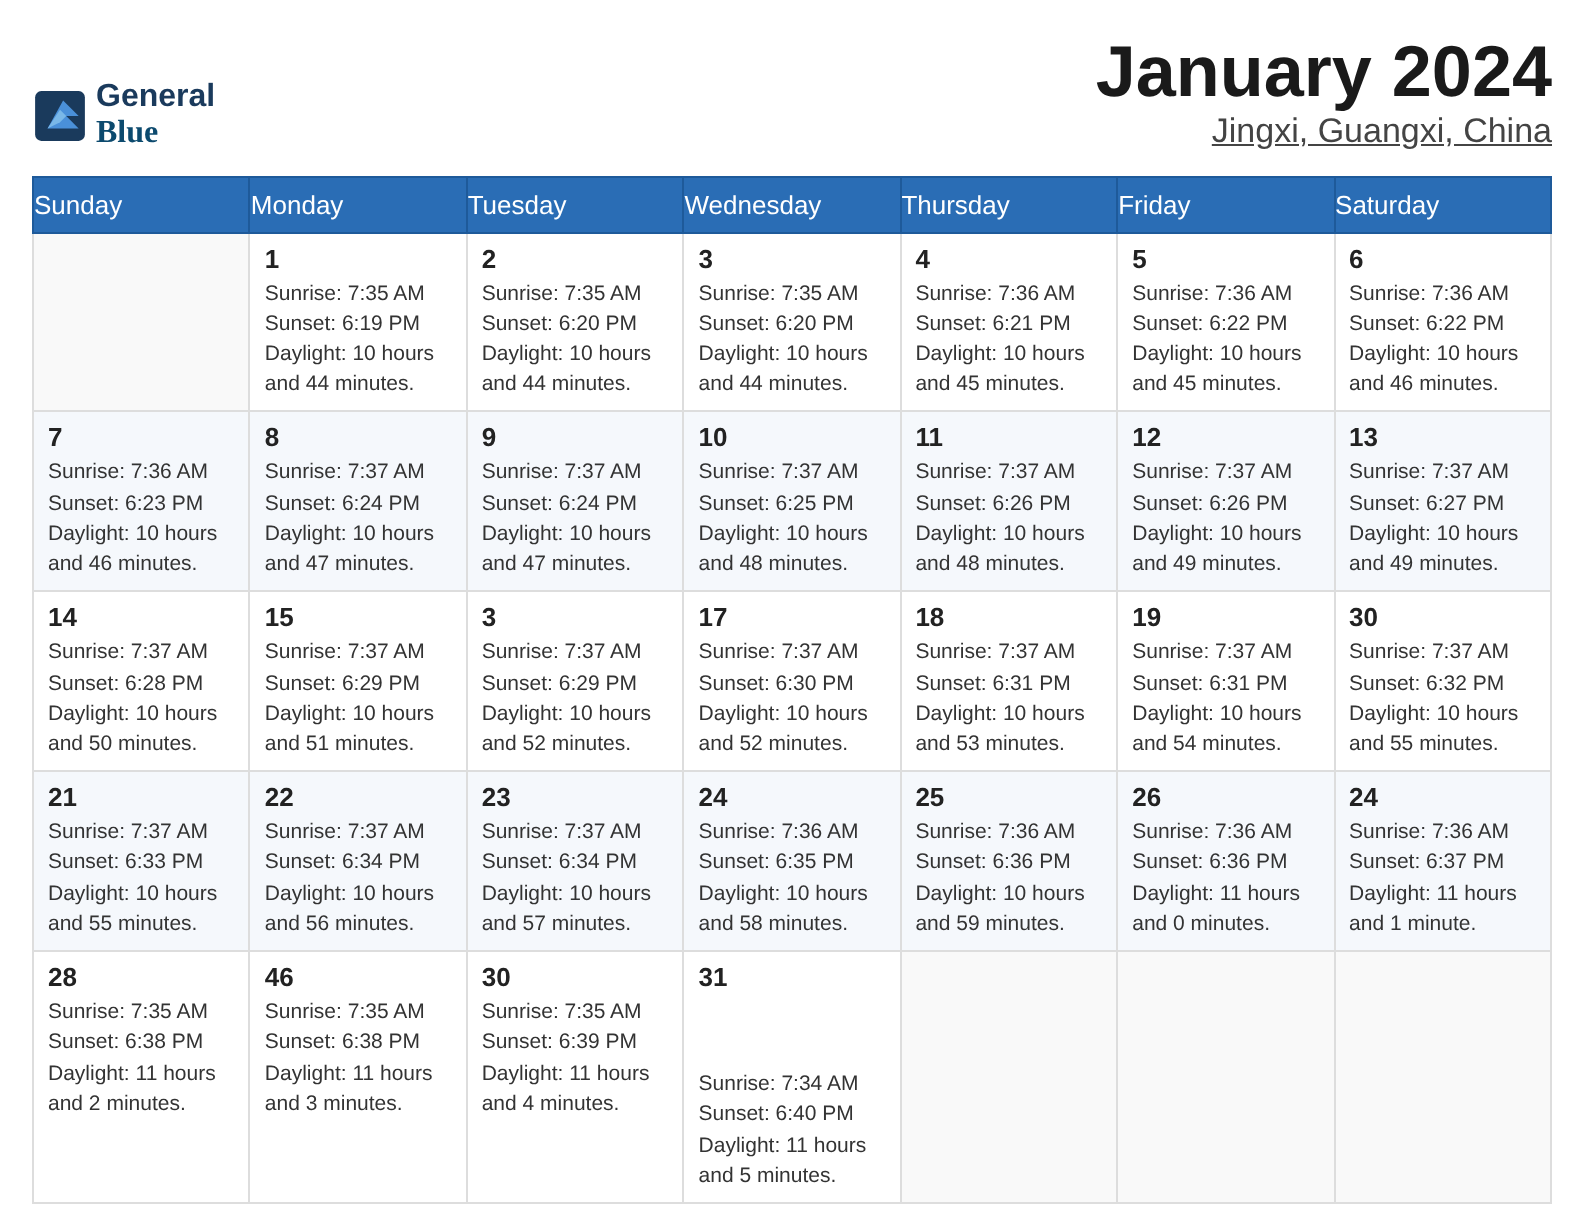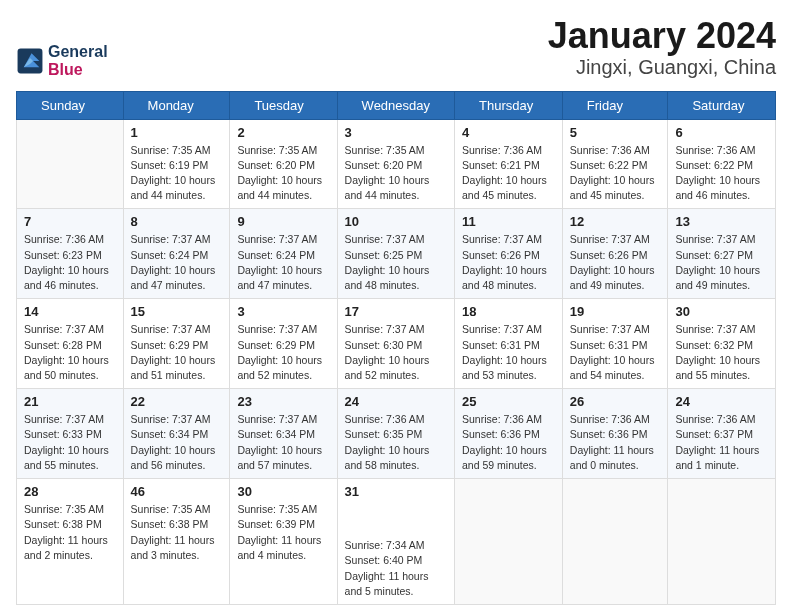--- a/index.html
+++ b/index.html
@@ -28,33 +28,34 @@
     .title-block {
       text-align: right;
     }
     .month-title {
       font-size: 36px;
       font-weight: bold;
       color: #1a1a1a;
       line-height: 1.1;
     }
     .location {
-      font-size: 20px;
+      font-size: 17px;
       color: #444;
+      text-decoration: underline;
     }
     .calendar {
       width: 100%;
       border-collapse: collapse;
       border: 1px solid #ccc;
     }
     .calendar th {
       background: #2a6db5;
       color: #fff;
       text-align: left;
-      padding: 6px 24px;
+      padding: 6px 0;
       font-size: 13px;
       font-weight: normal;
       border: 1px solid #1e5a9a;
     }
     .calendar td {
       vertical-align: top;
       border: 1px solid #ddd;
       padding: 5px 7px;
       width: 14.28%;
       min-height: 80px;
@@ -84,21 +85,21 @@
 
 <div class="header">
   <div class="logo">
     <svg class="logo-icon" viewBox="0 0 36 36">
       <rect x="2" y="2" width="32" height="32" rx="4" fill="#1a3a5c"></rect>
       <polygon points="10,26 20,8 30,18 22,18 30,26" fill="#4a90d9"></polygon>
       <polygon points="10,26 18,14 22,18 18,22" fill="#7ab8e8"></polygon>
     </svg>
     <div>
       <div style="font-size:16px;font-weight:bold;color:#1a3a5c;line-height:1.1;">General</div>
-      <div style="font-size:16px;font-weight:bold;color:#be185d;line-height:1.1;">Blue</div>
+      <div style="font-size:16px;font-weight:bold;color:#0c4a6e;line-height:1.1;font-family:Liberation Serif, serif;">Blue</div>
     </div>
   </div>
   <div class="title-block">
     <div class="month-title">January 2024</div>
     <div class="location">Jingxi, Guangxi, China</div>
   </div>
 </div>
 
 <table class="calendar">
   <thead>

